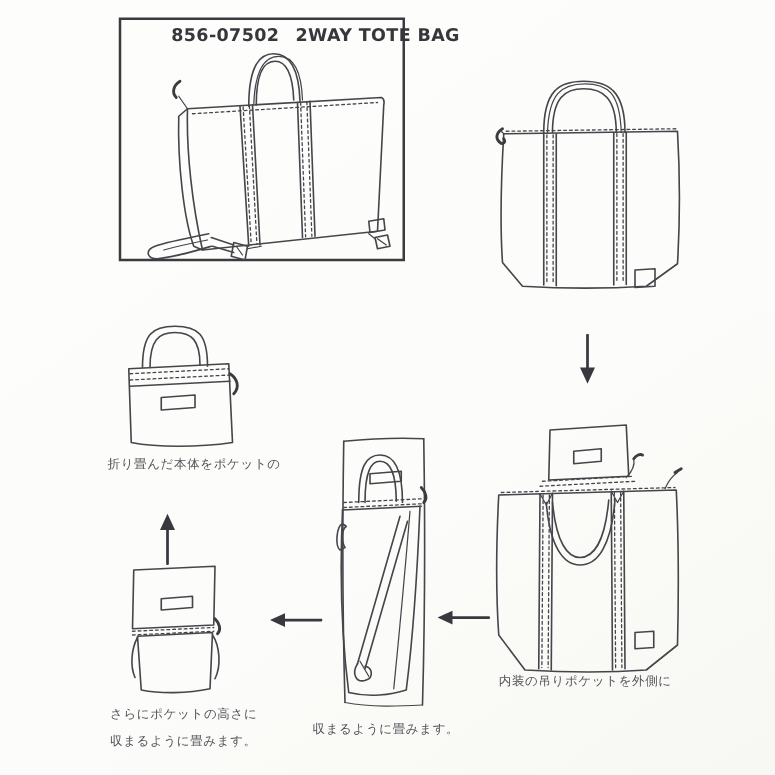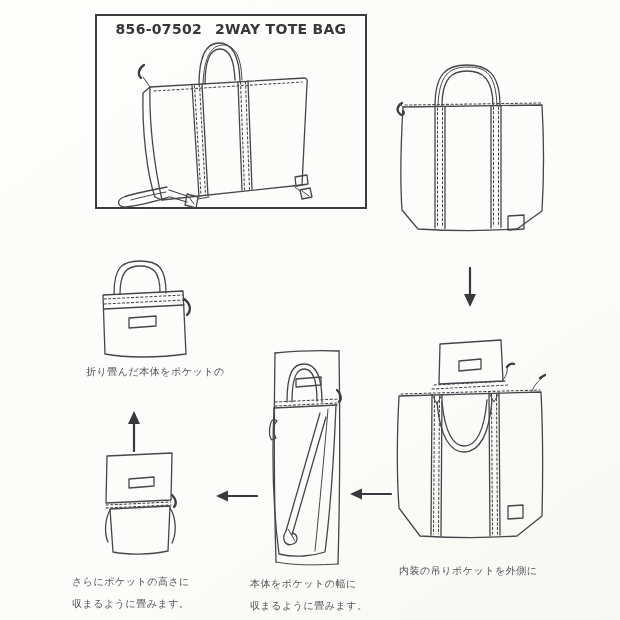--- a/index.html
+++ b/index.html
@@ -4,22 +4,22 @@
 <style>
   html,body{margin:0;padding:0;background:#e9e9e7;}
   #sheet{
     position:relative;width:620px;height:620px;overflow:hidden;
     background:linear-gradient(145deg,#fdfdfc 0%,#fcfcfa 60%,#f7f7f3 100%);
     font-family:"DejaVu Sans",sans-serif;
   }
   .abs{position:absolute;}
   
   #product-box{
-    left:95px;top:14px;width:272px;height:195px;box-sizing:border-box;
-    border:2px solid #3b3a3e;background:transparent;
+    left:95px;top:14px;width:229px;height:195px;box-sizing:border-box;
+    border:2px solid #3b3a3e;background:transparent;padding-left:40px;
   }
   #product-title{
     margin-top:5px;text-align:center;font-size:14px;font-weight:bold;
     color:#37363a;letter-spacing:.3px;white-space:nowrap;
   }
   #product-title .code{margin-right:13px;}
   
   .caption{
     font-size:10px;line-height:22px;color:#54525a;letter-spacing:.5px;
     white-space:nowrap;
@@ -136,21 +136,21 @@
       <path class="dash" d="M102.5,60 L103.5,200"></path>
     <path class="thin" d="M38,61 L43,70 L48,60.5"></path>
     <path class="thin" d="M95,59 L100,68 L105,59"></path>
 
     <path d="M43,68 C46,104 57,118 70,118 C84,118 95,103 98,66"></path>
     <path d="M48,68 C51,100 60,112 70,112 C81,112 90,99 93,66"></path>
 
     <path d="M114,172 L129,171 L129,184 L114,185 Z"></path>
   </svg>
 
-  <div class="abs caption" style="left:399px;top:560px;">
+  <div class="abs caption" style="left:399px;top:535px;">
     <div>内装の吊りポケットを外側に</div>
   </div>
 
   <svg class="abs" style="left:350px;top:487px;" width="42" height="14" viewBox="0 0 42 14">
     <path class="shaft" d="M41,7 L11,7"></path>
     <polygon class="head" points="0,7 12,1.5 12,12.5"></polygon>
   </svg>
 
   <svg class="abs" style="left:259px;top:343px;" width="96" height="228" viewBox="0 0 96 228">
 
@@ -173,21 +173,20 @@
 
     <path d="M61,70 L27,188"></path>
     <path d="M67,74 L33,192"></path>
     <path d="M27,188 C22,196 26,204 34,201 C40,199 39,191 33,190"></path>
     <path class="thin" d="M29,186 L36,198"></path>
 
     <path d="M15,76 C10,78 9,94 13,97 L17,95 C14,90 14,81 18,78 Z"></path>
   </svg>
 
   <div class="abs caption" style="left:250px;top:573px;">
-    <div>本体をポケットの幅に</div>
     <div>収まるように畳みます。</div>
   </div>
 
   <svg class="abs" style="left:216px;top:489px;" width="42" height="14" viewBox="0 0 42 14">
     <path class="shaft" d="M41,7 L11,7"></path>
     <polygon class="head" points="0,7 12,1.5 12,12.5"></polygon>
   </svg>
 
   <svg class="abs" style="left:102px;top:447px;" width="80" height="112" viewBox="0 0 80 112">
     <path d="M5,9 L70,6 L69,53 L4,56 Z"></path>
@@ -198,21 +197,21 @@
     <path d="M8,62 L68,59 L66,104 C48,108 26,108 11,105 Z"></path>
     <path d="M8,63 C3,72 2,86 6,95"></path>
     <path d="M68,61 C74,70 75,86 70,96"></path>
   </svg>
 
   <svg class="abs" style="left:126px;top:411px;" width="16" height="41" viewBox="0 0 16 41">
     <path class="shaft" d="M8,40 L8,13"></path>
     <polygon class="head" points="8,0 2,13 14,13"></polygon>
   </svg>
 
-  <div class="abs caption" style="left:72px;top:561px;margin-top:10px;">
+  <div class="abs caption" style="left:88px;top:561px;">
     <div>さらにポケットの高さに</div>
     <div>収まるように畳みます。</div>
   </div>
 
   <svg class="abs" style="left:97px;top:256px;" width="98" height="104" viewBox="0 0 98 104">
     <path d="M17,38 C17,11 25,5 43,5 C61,5 69,11 69,37"></path>
     <path d="M23,38 C23,16 30,10 43,10 C56,10 63,16 63,36"></path>
     <path d="M6,39 L86,35 L89,98 C62,102 28,102 8,98 Z"></path>
     <path class="dash" d="M7,43 L86,39"></path>
     <path class="dash" d="M7,48 L87,44"></path>

